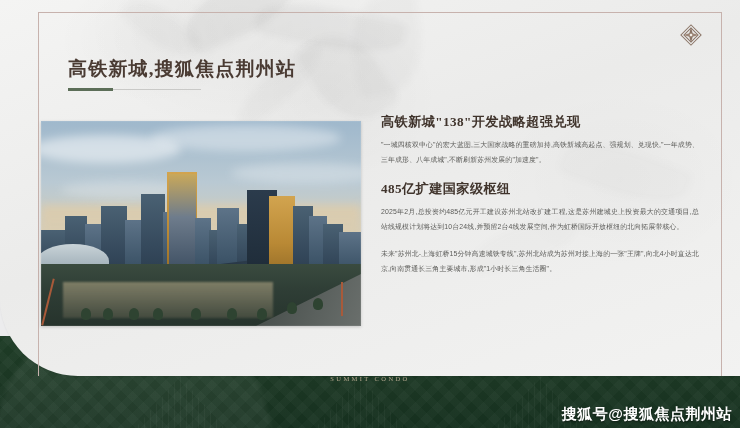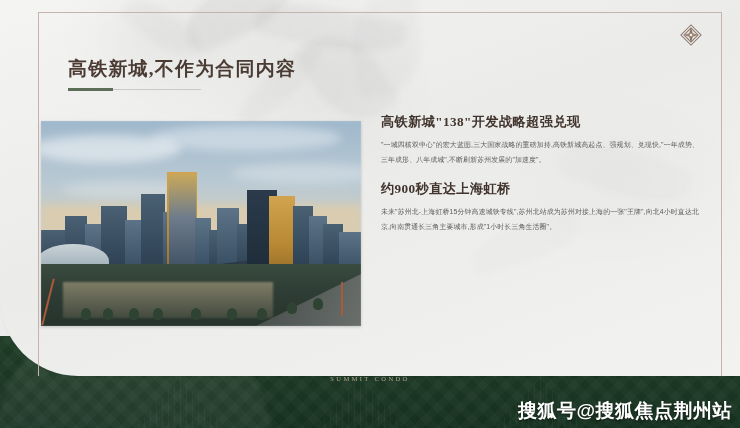--- a/index.html
+++ b/index.html
@@ -145,21 +145,21 @@
   .footer-mark{
     position:absolute;left:0;right:0;bottom:46px;display:flex;
     flex-direction:column;align-items:center;
   }
   .footer-mark .emb{width:34px;height:34px;margin-bottom:3px;}
   .footer-mark .en{font-size:6.5px;letter-spacing:2.4px;color:#b6a88f;
     font-family:"Liberation Serif", serif;}
   
   .watermark{
     position:absolute;right:8px;bottom:4px;
-    font-size:19px;font-weight:700;color:#ffffff;
+    font-size:15px;font-weight:700;color:#ffffff;
     letter-spacing:.5px;
     text-shadow:0 1px 2px rgba(0,0,0,.55);
     font-family:"Liberation Sans", sans-serif;
   }
 </style>
 </head>
 <body>
 
 <div class="page">
 
@@ -204,21 +204,21 @@
             <rect x="7" y="7" width="26" height="26" transform="rotate(45 20 20)"></rect>
             <rect x="11" y="11" width="18" height="18" transform="rotate(45 20 20)"></rect>
           </g>
           <path d="M20 6 L24 20 L20 34 L16 20 Z" fill="#8a7466"></path>
           <path d="M6 20 L20 16 L34 20 L20 24 Z" fill="#9c8576"></path>
           <circle cx="20" cy="20" r="2.4" fill="#f0ece6"></circle>
         </svg>
       </span>
     </div>
 
-    <div class="title">高铁新城,不作为合同内容</div>
+    <div class="title">高铁新城,搜狐焦点荆州站</div>
     <div class="title-rule">
       <span class="seg-a"></span>
       <span class="seg-b"></span>
     </div>
 
     <div class="photo">
       <div class="sky"></div>
       <div class="cloud c1"></div>
       <div class="cloud c2"></div>
       <div class="cloud c3"></div>
@@ -264,23 +264,26 @@
       <div class="frame-in"></div>
     </div>
 
     <div class="col">
 
       <div class="sec">
         <h3>高铁新城"138"开发战略超强兑现</h3>
         <p>"一城四核双中心"的宏大蓝图,三大国家战略的重磅加持,高铁新城高起点、强规划、兑现快,"一年成势、三年成形、八年成城",不断刷新苏州发展的"加速度"。</p>
       </div>
 
-
       <div class="sec">
-        <h3>约900秒直达上海虹桥</h3>
+        <h3>485亿扩建国家级枢纽</h3>
+        <p>2025年2月,总投资约485亿元开工建设苏州北站改扩建工程,这是苏州建城史上投资最大的交通项目,总站线规模计划将达到10台24线,并预留2台4线发展空间,作为虹桥国际开放枢纽的北向拓展带核心。</p>
+      </div>
+
+      <div class="sec">
         <p>未来"苏州北-上海虹桥15分钟高速城铁专线",苏州北站成为苏州对接上海的一张"王牌",向北4小时直达北京,向南贯通长三角主要城市,形成"1小时长三角生活圈"。</p>
       </div>
 
     </div>
   </div>
 
   <div class="watermark">搜狐号@搜狐焦点荆州站</div>
 
 </div>
 

